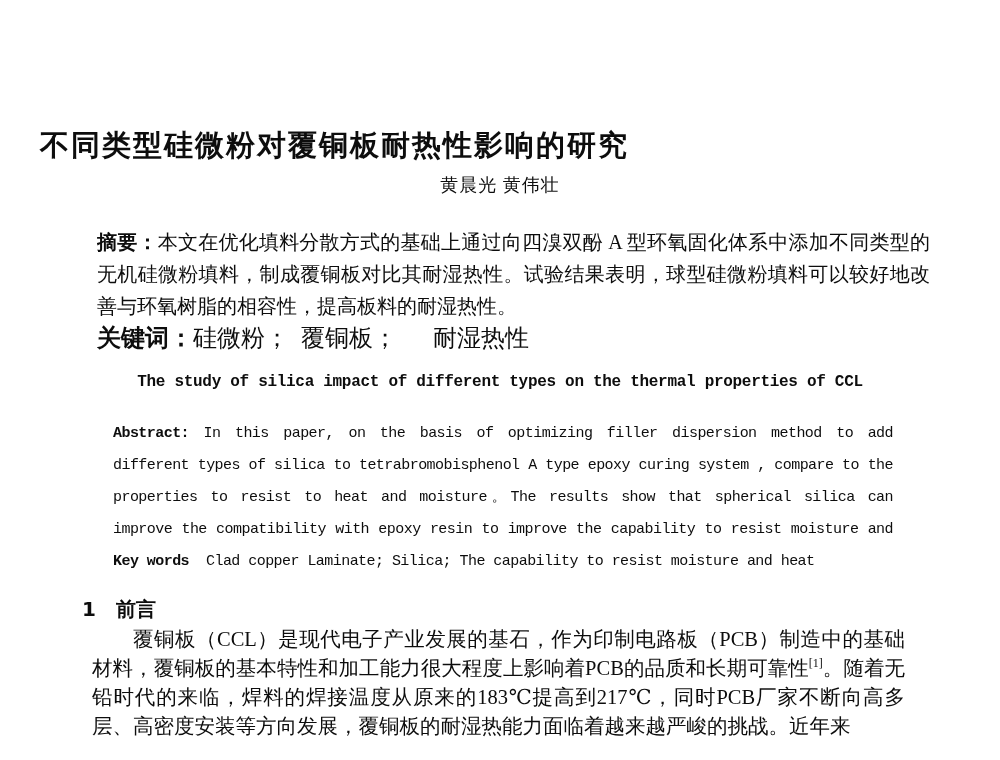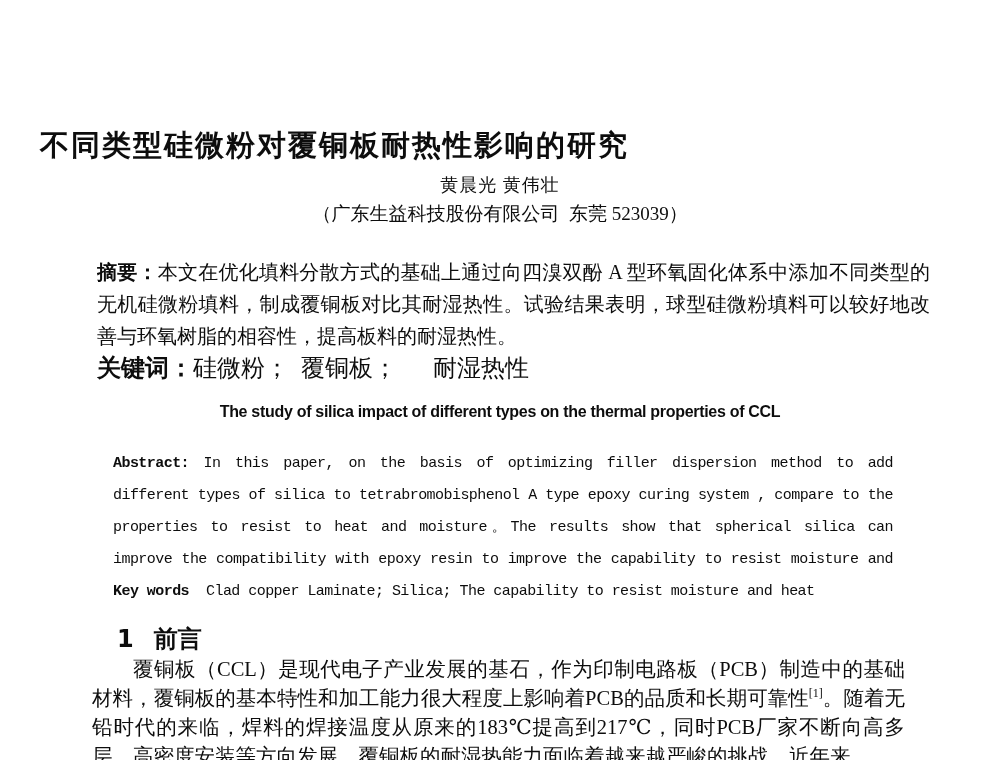--- a/index.html
+++ b/index.html
@@ -61,21 +61,21 @@
     white-space: pre-wrap;
   }
   .abstract-cn b, .keywords-cn b {
     font-family: "DejaVu Sans", sans-serif;
     font-weight: 700;
   }
   
   .title-en {
     margin-top: 16px;
     text-align: center;
-    font-family: Liberation Sans, sans-serif;
+    font-family: Liberation Mono, monospace;
     font-weight: 700;
     font-size: 16px;
     line-height: 24px;
     letter-spacing: -0.3px;
   }
   
   .abstract-en {
     margin: 24px 107px 0 113px;
     height: 128px;
     overflow: hidden;
@@ -91,24 +91,24 @@
     overflow: hidden;
     font-family: "Liberation Mono", "DejaVu Sans Mono", monospace;
     font-size: 15px;
     line-height: 32px;
     letter-spacing: -0.55px;
     white-space: pre-wrap;
   }
   .abstract-en b, .keywords-en b { font-weight: 700; }
   
   .section-head {
-    margin: 14px 0 0 117px;
+    margin: 14px 0 0 82px;
     font-family: "DejaVu Sans", sans-serif;
     font-weight: 700;
-    font-size: 24px;
+    font-size: 20px;
     line-height: 30px;
   }
   .section-head .sec-num { margin-right: 20px; }
   
   .body-text {
     margin: 1px 95px 0 92px;
     font-family: "Liberation Serif", "DejaVu Serif", serif;
     font-size: 20.5px;
     line-height: 29px;
     text-align: justify;
@@ -122,21 +122,20 @@
 </style>
 </head>
 <body>
 
 <div class="page">
 
   <h1 class="title-cn">不同类型硅微粉对覆铜板耐热性影响的研究</h1>
 
   <div class="authors">黄晨光 黄伟壮</div>
 
-  <div class="affiliation">（广东生益科技股份有限公司  东莞 523039）</div>
 
   <p class="abstract-cn"><b>摘要：</b><span>本文在优化填料分散方式的基础上通过向四溴双酚 A 型环氧固化体系中添加不同类型的无机硅微粉填料，制成覆铜板对比其耐湿热性。试验结果表明，球型硅微粉填料可以较好地改善与环氧树脂的相容性，提高板料的耐湿热性。</span></p>
 
   <p class="keywords-cn"><b>关键词：</b><span>硅微粉；  覆铜板；      耐湿热性</span></p>
 
   <div class="title-en">The study of silica impact of different types on the thermal properties of CCL</div>
 
   <p class="abstract-en"><b>Abstract:</b><span> In this paper, on the basis of optimizing filler dispersion method to add different types of silica to tetrabromobisphenol A type epoxy curing system , compare to the properties to resist to heat and moisture。The results show that spherical silica can improve the compatibility with epoxy resin to improve the capability to resist moisture and heat。</span></p>
 
   <p class="keywords-en"><b>Key words</b><span>  Clad copper Laminate; Silica; The capability to resist moisture and heat</span></p>

